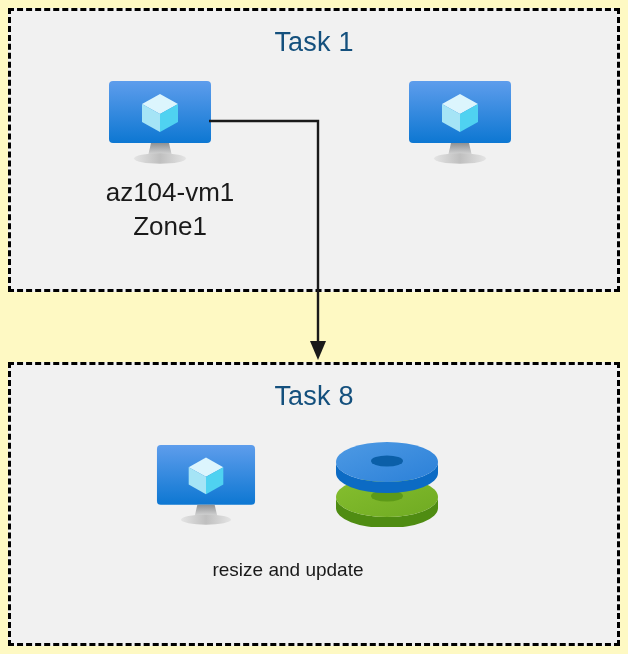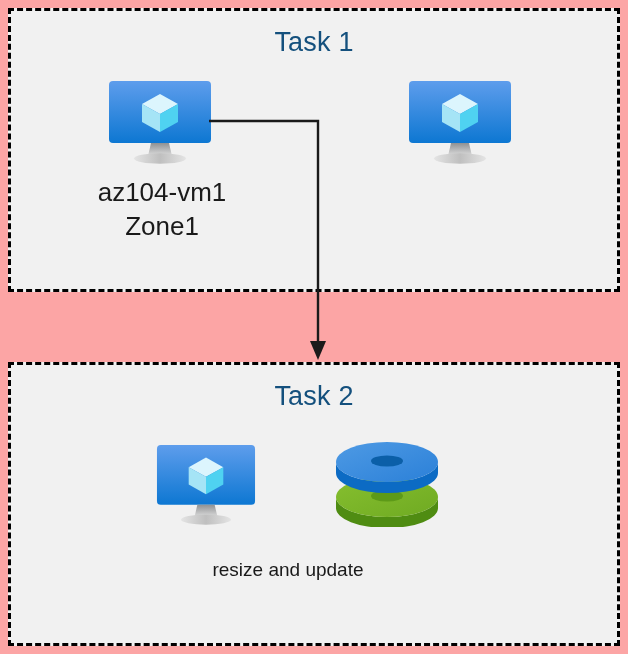--- a/index.html
+++ b/index.html
@@ -8,21 +8,21 @@
     padding: 0;
     background: #ffffff;
   }
   body {
     font-family: "Liberation Sans", "DejaVu Sans", sans-serif;
   }
   #diagram-root {
     position: relative;
     width: 628px;
     height: 654px;
-    background: #fca5a5;
+    background: #fef9c3;
     overflow: hidden;
   }
 
   
   .task-box {
     position: absolute;
     box-sizing: border-box;
     background: #f1f1f1;
     border: 3px dashed #000000;
   }
@@ -56,21 +56,21 @@
   
   .node-label {
     position: absolute;
     text-align: center;
     color: #1a1a1a;
     font-size: 26px;
     line-height: 34px;
     white-space: pre-line;
   }
   #vm1-label {
-    left: 37px;
+    left: 45px;
     top: 175px;
     width: 250px;
   }
   #vm2-label {
     left: 340px;
     top: 175px;
     width: 250px;
   }
   #task2-caption {
     position: absolute;
@@ -170,21 +170,21 @@
       </g>
     </svg>
   </div>
 
   <svg id="connector" viewBox="0 0 628 654" xmlns="http://www.w3.org/2000/svg">
     <path d="M209 121 L318 121 L318 344" fill="none" stroke="#1a1a1a" stroke-width="2.4"></path>
     <polygon points="318,360 310,341 326,341" fill="#1a1a1a"></polygon>
   </svg>
 
   <div class="task-box" id="task2-box"></div>
-  <div class="task-title" id="task2-title">Task 2</div>
+  <div class="task-title" id="task2-title">Task 8</div>
 
   <div class="icon-wrap" id="vm3-icon">
     <svg viewBox="0 0 104 86" xmlns="http://www.w3.org/2000/svg" aria-hidden="true">
       <defs>
         <linearGradient id="scr3" x1="0" y1="0" x2="0" y2="1">
           <stop offset="0" stop-color="#5e9dec"></stop>
           <stop offset="1" stop-color="#0d77d2"></stop>
         </linearGradient>
         <linearGradient id="stand3" x1="0" y1="0" x2="0" y2="1">
           <stop offset="0" stop-color="#8f9193"></stop>

